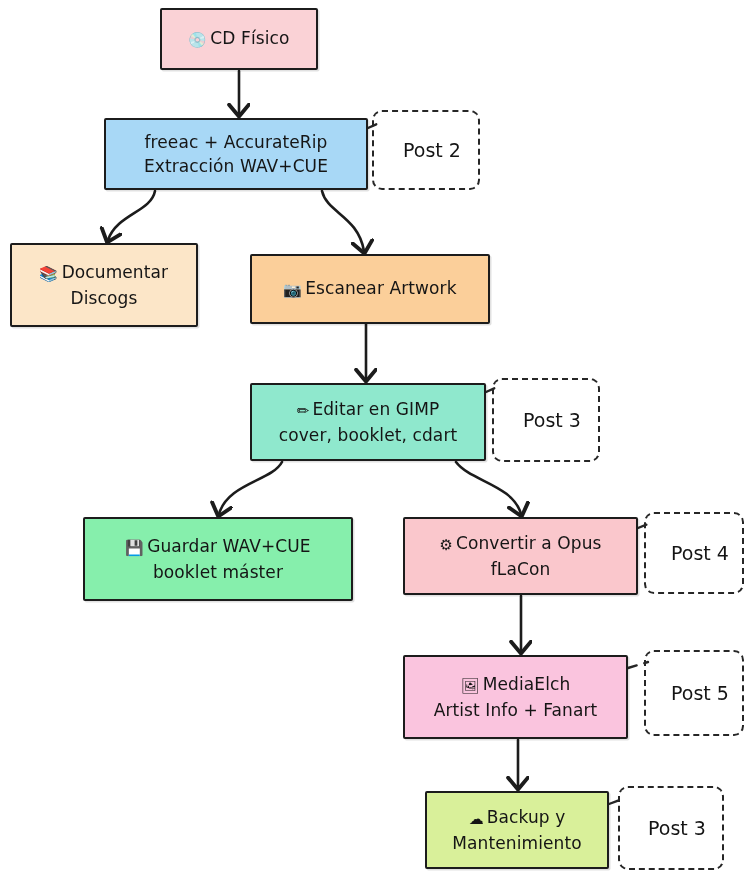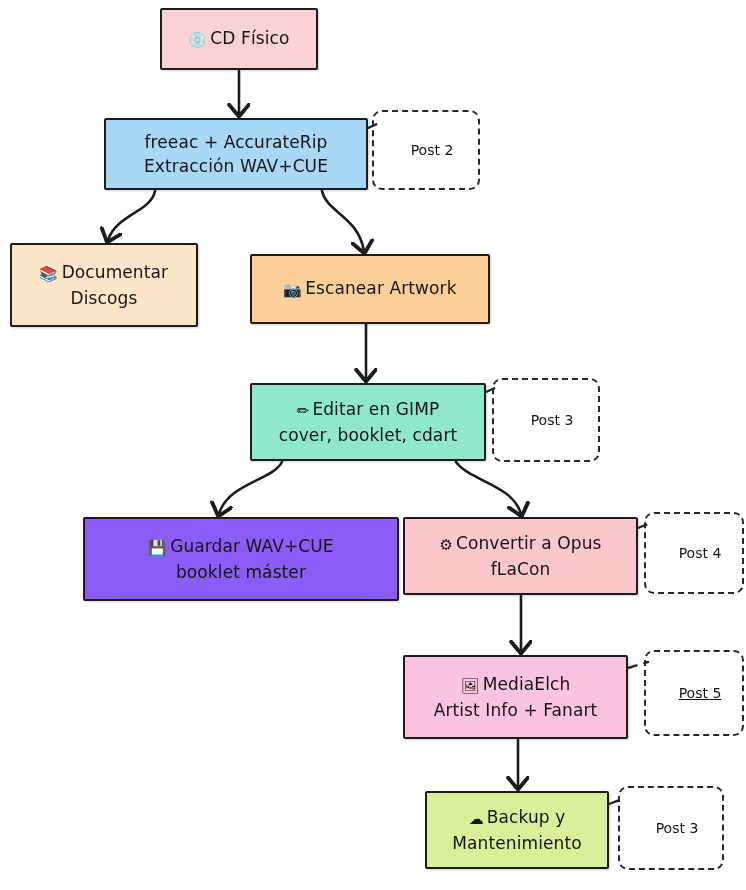--- a/index.html
+++ b/index.html
@@ -57,21 +57,21 @@
   .note {
     position: absolute;
     box-sizing: border-box;
     border: 2.4px dashed #262626;
     border-radius: 10px;
     display: flex;
     align-items: center;
     justify-content: center;
     color: #141414;
     font-family: "DejaVu Sans", sans-serif;
-    font-size: 14px;
+    font-size: 19px;
     background: transparent;
     z-index: 2;
   }
   .note span { transform: translateX(6px); }
 </style>
 </head>
 <body>
 
 <div id="canvas">
 
@@ -112,21 +112,21 @@
         <span class="line"><span class="ico">📚</span><span>Documentar</span></span>
         <span class="line">Discogs</span>
       </div>
       <div class="node" style="left: 250px; top: 254px; width: 240px; height: 70px; background: rgb(251, 207, 154);">
         <span class="line"><span class="ico">📷</span><span>Escanear Artwork</span></span>
       </div>
       <div class="node" style="left: 250px; top: 383px; width: 236px; height: 78px; background: rgb(143, 232, 205);">
         <span class="line"><span class="ico">✏</span><span>Editar en GIMP</span></span>
         <span class="line">cover, booklet, cdart</span>
       </div>
-      <div class="node" style="left: 83px; top: 517px; width: 316px; height: 84px; background: #8b5cf6;">
+      <div class="node" style="left: 83px; top: 517px; width: 270px; height: 84px; background: #86efac;">
         <span class="line"><span class="ico">💾</span><span>Guardar WAV+CUE</span></span>
         <span class="line">booklet máster</span>
       </div>
       <div class="node" style="left: 403px; top: 517px; width: 235px; height: 78px; background: rgb(250, 199, 204);">
         <span class="line"><span class="ico">⚙</span><span>Convertir a Opus</span></span>
         <span class="line">fLaCon</span>
       </div>
       <div class="node" style="left: 403px; top: 655px; width: 225px; height: 84px; background: rgb(250, 196, 222);">
         <span class="line"><span class="ico">🖼</span><span>MediaElch</span></span>
         <span class="line">Artist Info + Fanart</span>
@@ -139,21 +139,21 @@
   <div id="notes-layer">
       <div class="note" style="left: 372px; top: 110px; width: 108px; height: 80px;">
         <span>Post 2</span>
       </div>
       <div class="note" style="left: 492px; top: 378px; width: 108px; height: 84px;">
         <span>Post 3</span>
       </div>
       <div class="note" style="left: 644px; top: 512px; width: 100px; height: 82px;">
         <span>Post 4</span>
       </div>
-      <div class="note" style="left: 644px; top: 650px; width: 100px; height: 86px; text-decoration: underline;">
+      <div class="note" style="left: 644px; top: 650px; width: 100px; height: 86px;">
         <span>Post 5</span>
       </div>
       <div class="note" style="left: 618px; top: 786px; width: 106px; height: 84px;">
         <span>Post 3</span>
       </div>
     </div>
 
 </div>
 
 </body></html>

